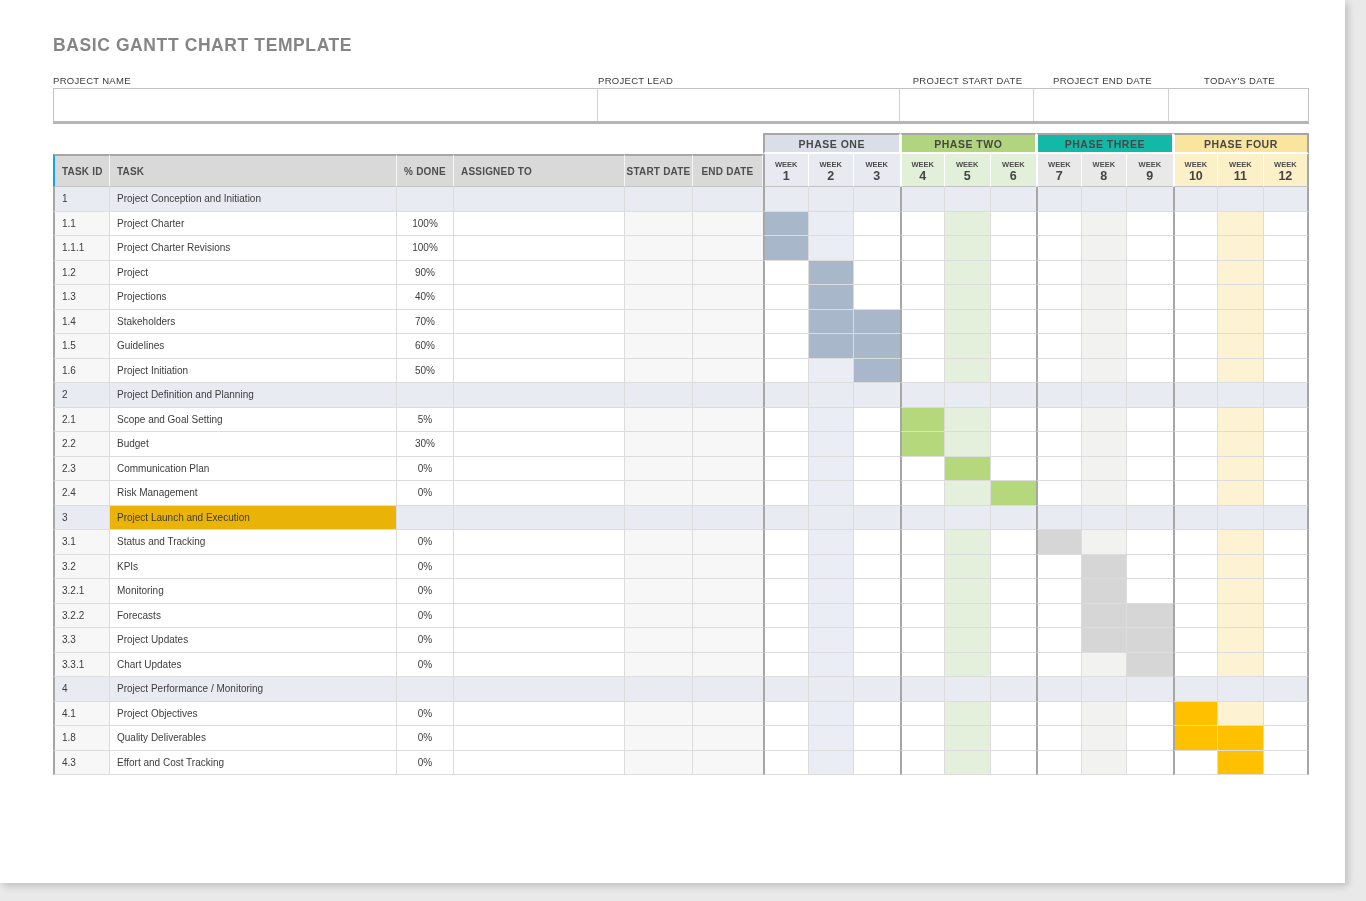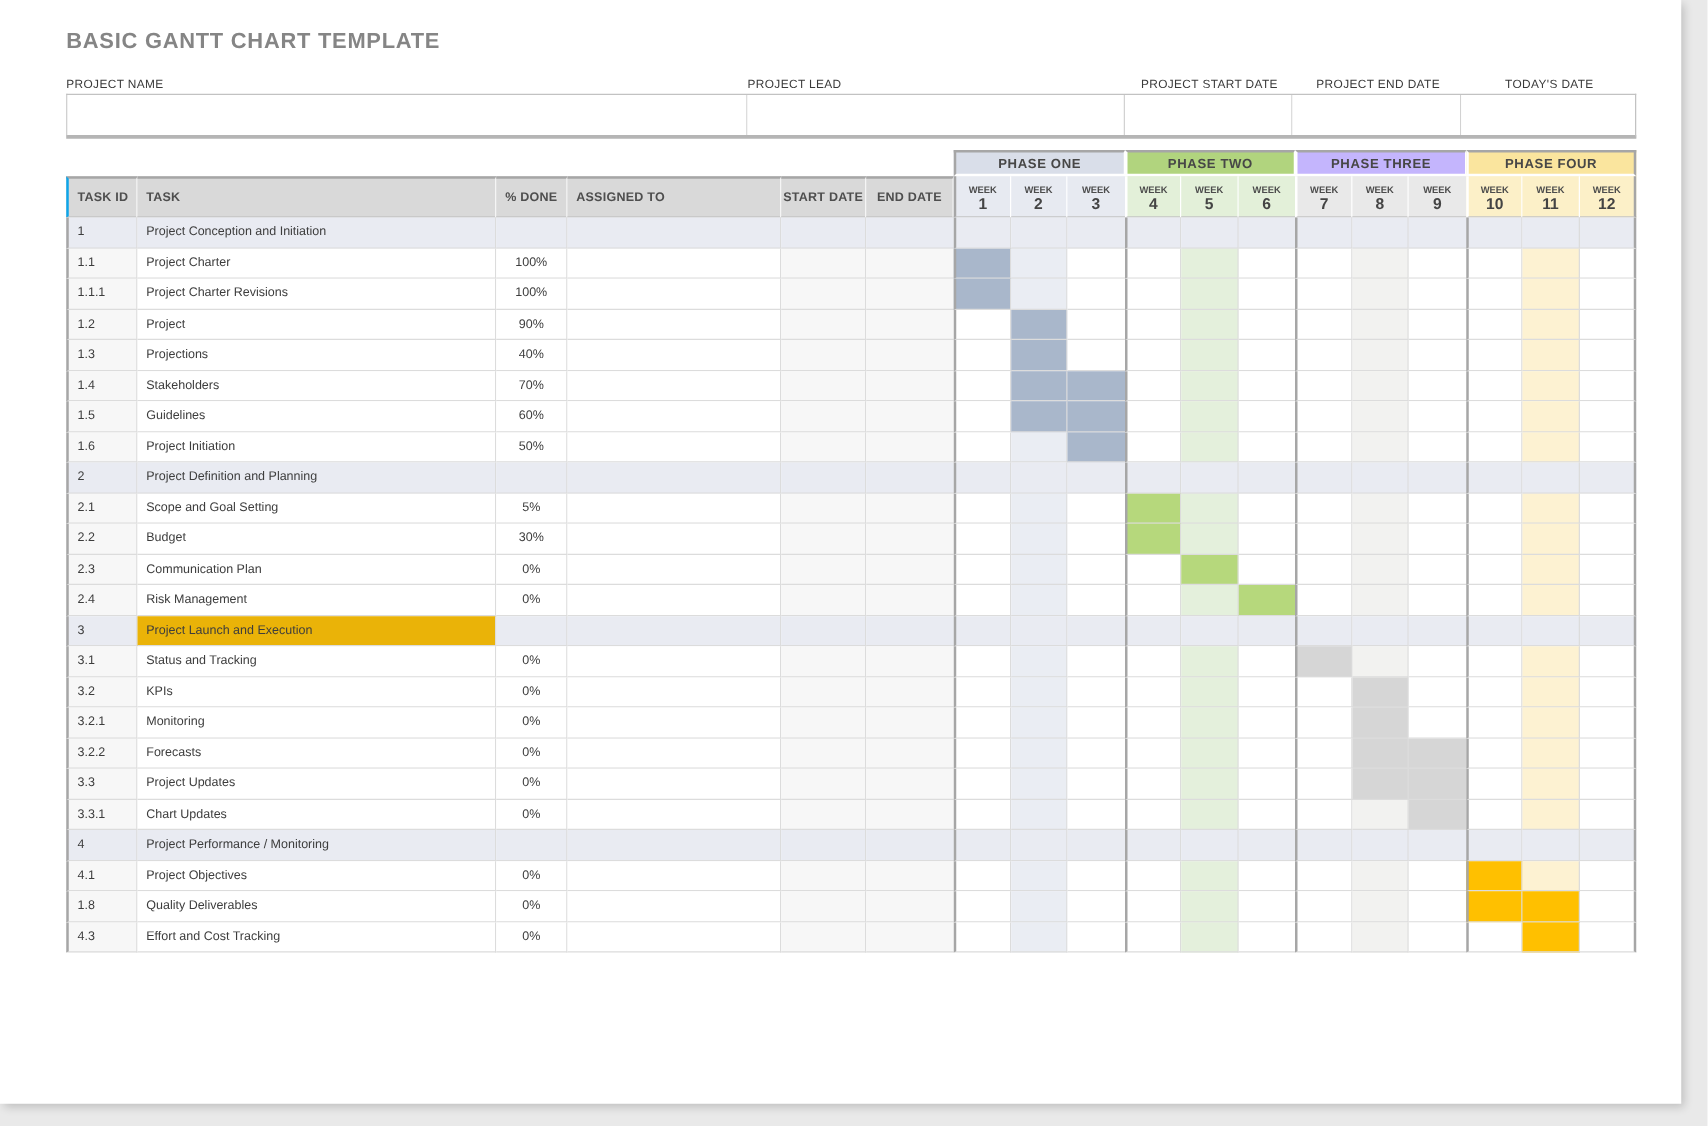--- a/index.html
+++ b/index.html
@@ -6,21 +6,21 @@
   body{
     width:1366px;height:901px;overflow:hidden;position:relative;
     background:#e9e9e9;
     font-family:"Liberation Sans",sans-serif;
   }
   .card{
     position:absolute;left:0;top:0;width:1345px;height:883px;
     background:#ffffff;
     box-shadow:3px 3px 7px rgba(0,0,0,0.18);
   }
-  .inner{padding:22px 0 0 53px}
+  .inner{padding:35px 0 0 53px}
   .title{
     margin:0;font-size:17.5px;font-weight:bold;letter-spacing:0.6px;
     color:#858585;
   }
   
   .form{width:1256px;margin-top:16px}
   .labels{display:flex;align-items:flex-end;height:14px;margin-bottom:2px}
   .lb{font-size:9.5px;color:#3a3a3a;letter-spacing:0.3px;white-space:nowrap}
   .f0{width:545px}.f1{width:302px}.f2{width:135px}.f3{width:135px}.f4{width:139px}
   .lb.ctr{text-align:center}
@@ -119,21 +119,21 @@
           <col style="width:45.5px">
           <col style="width:45.5px">
           <col style="width:45.5px">
           <col style="width:45.5px">
         </colgroup>
         <thead>
           <tr class="band">
             <td class="sp" colspan="6"></td>
             <td colspan="3" class="ph phfirst" style="background:#d9dee9">PHASE ONE</td>
             <td colspan="3" class="ph phwl" style="background:#b1d47e">PHASE TWO</td>
-            <td colspan="3" class="ph phwl" style="background:#c4b5fd">PHASE THREE</td>
+            <td colspan="3" class="ph phwl" style="background:#14b8a6">PHASE THREE</td>
             <td colspan="3" class="ph phwl phlast" style="background:#fae59e">PHASE FOUR</td>
           </tr>
           <tr class="head">
             <th class="main al first">TASK ID</th>
             <th class="main al">TASK</th>
             <th class="main ac">% DONE</th>
             <th class="main al">ASSIGNED TO</th>
             <th class="main ac">START DATE</th>
             <th class="main ac">END DATE</th>
             <th class="wkh dkl" style="background:#e7eaf1">

